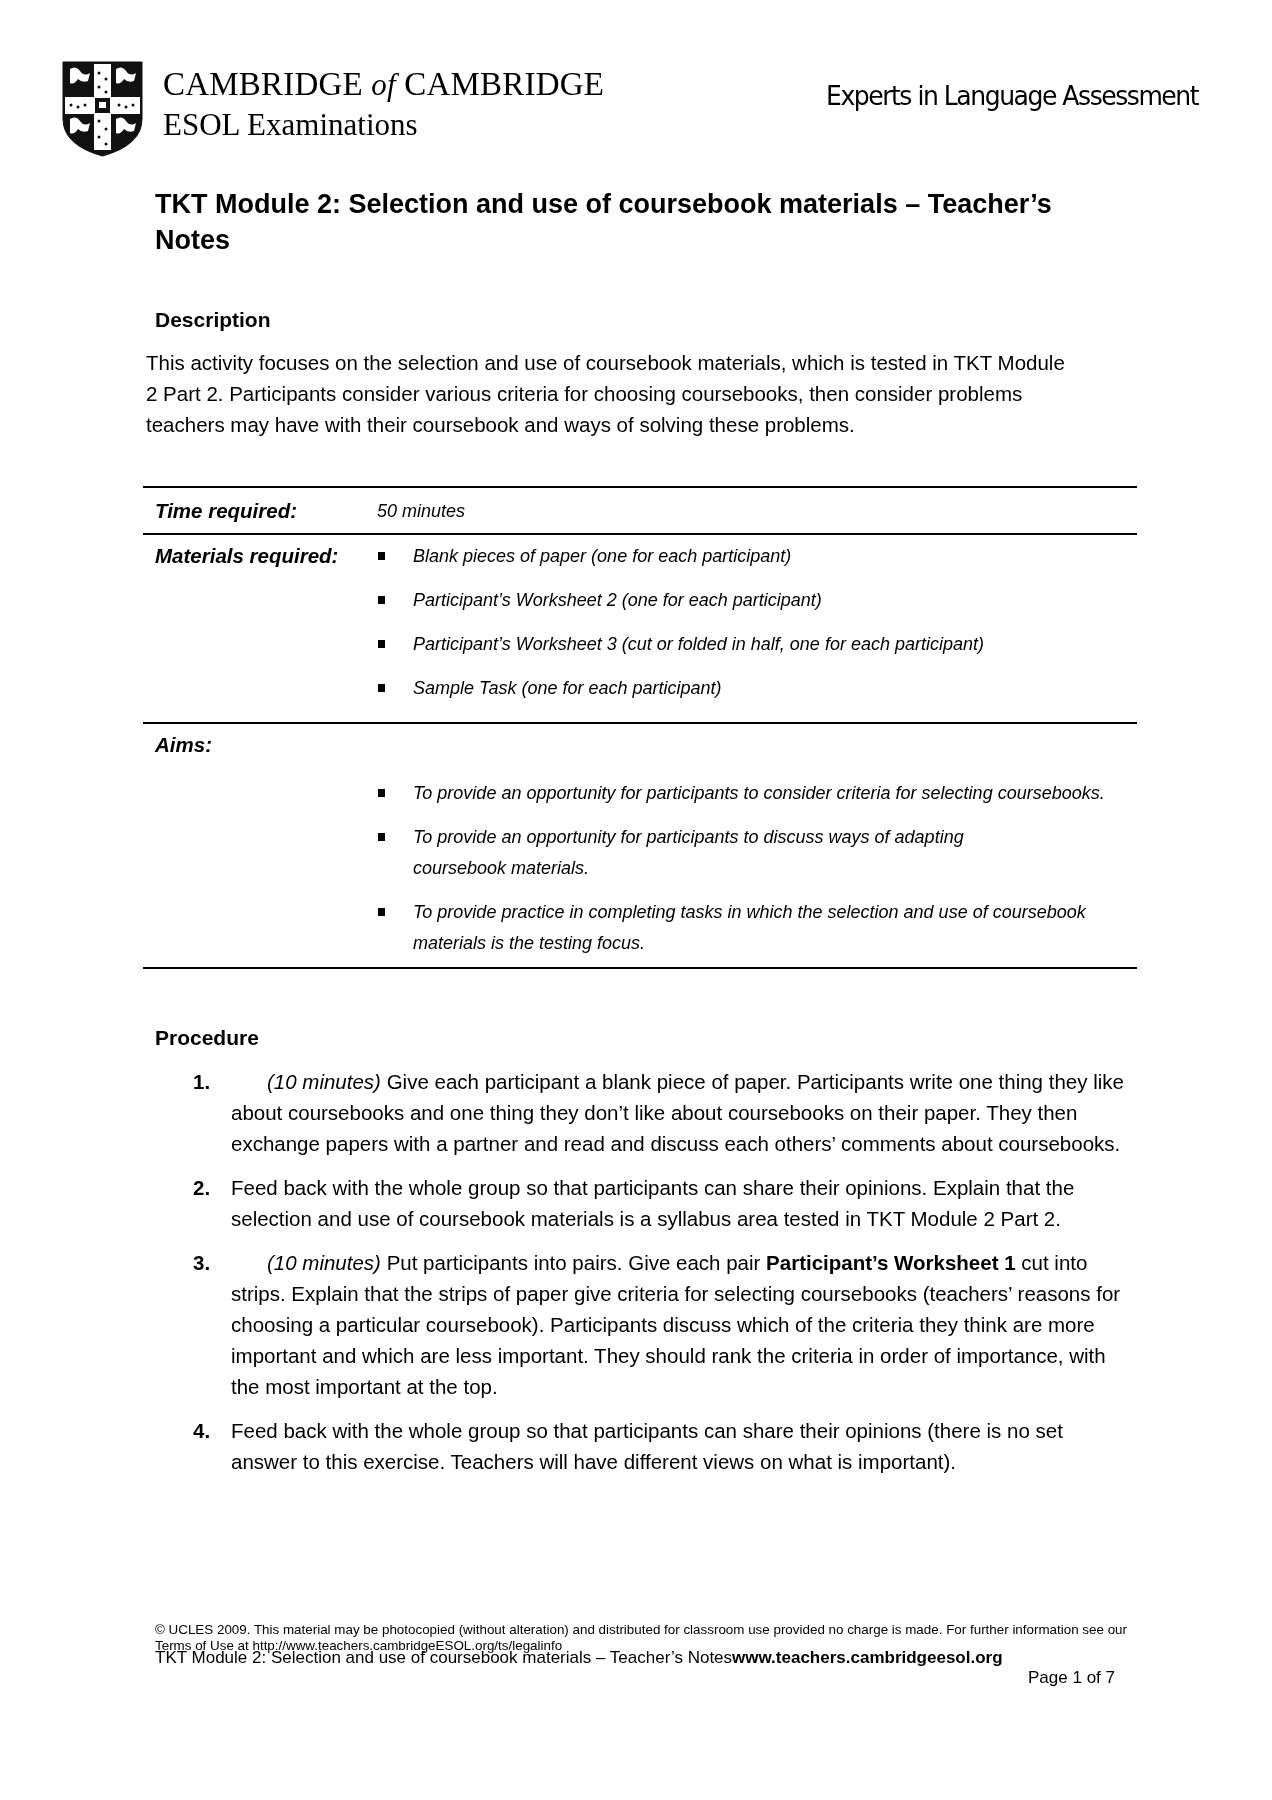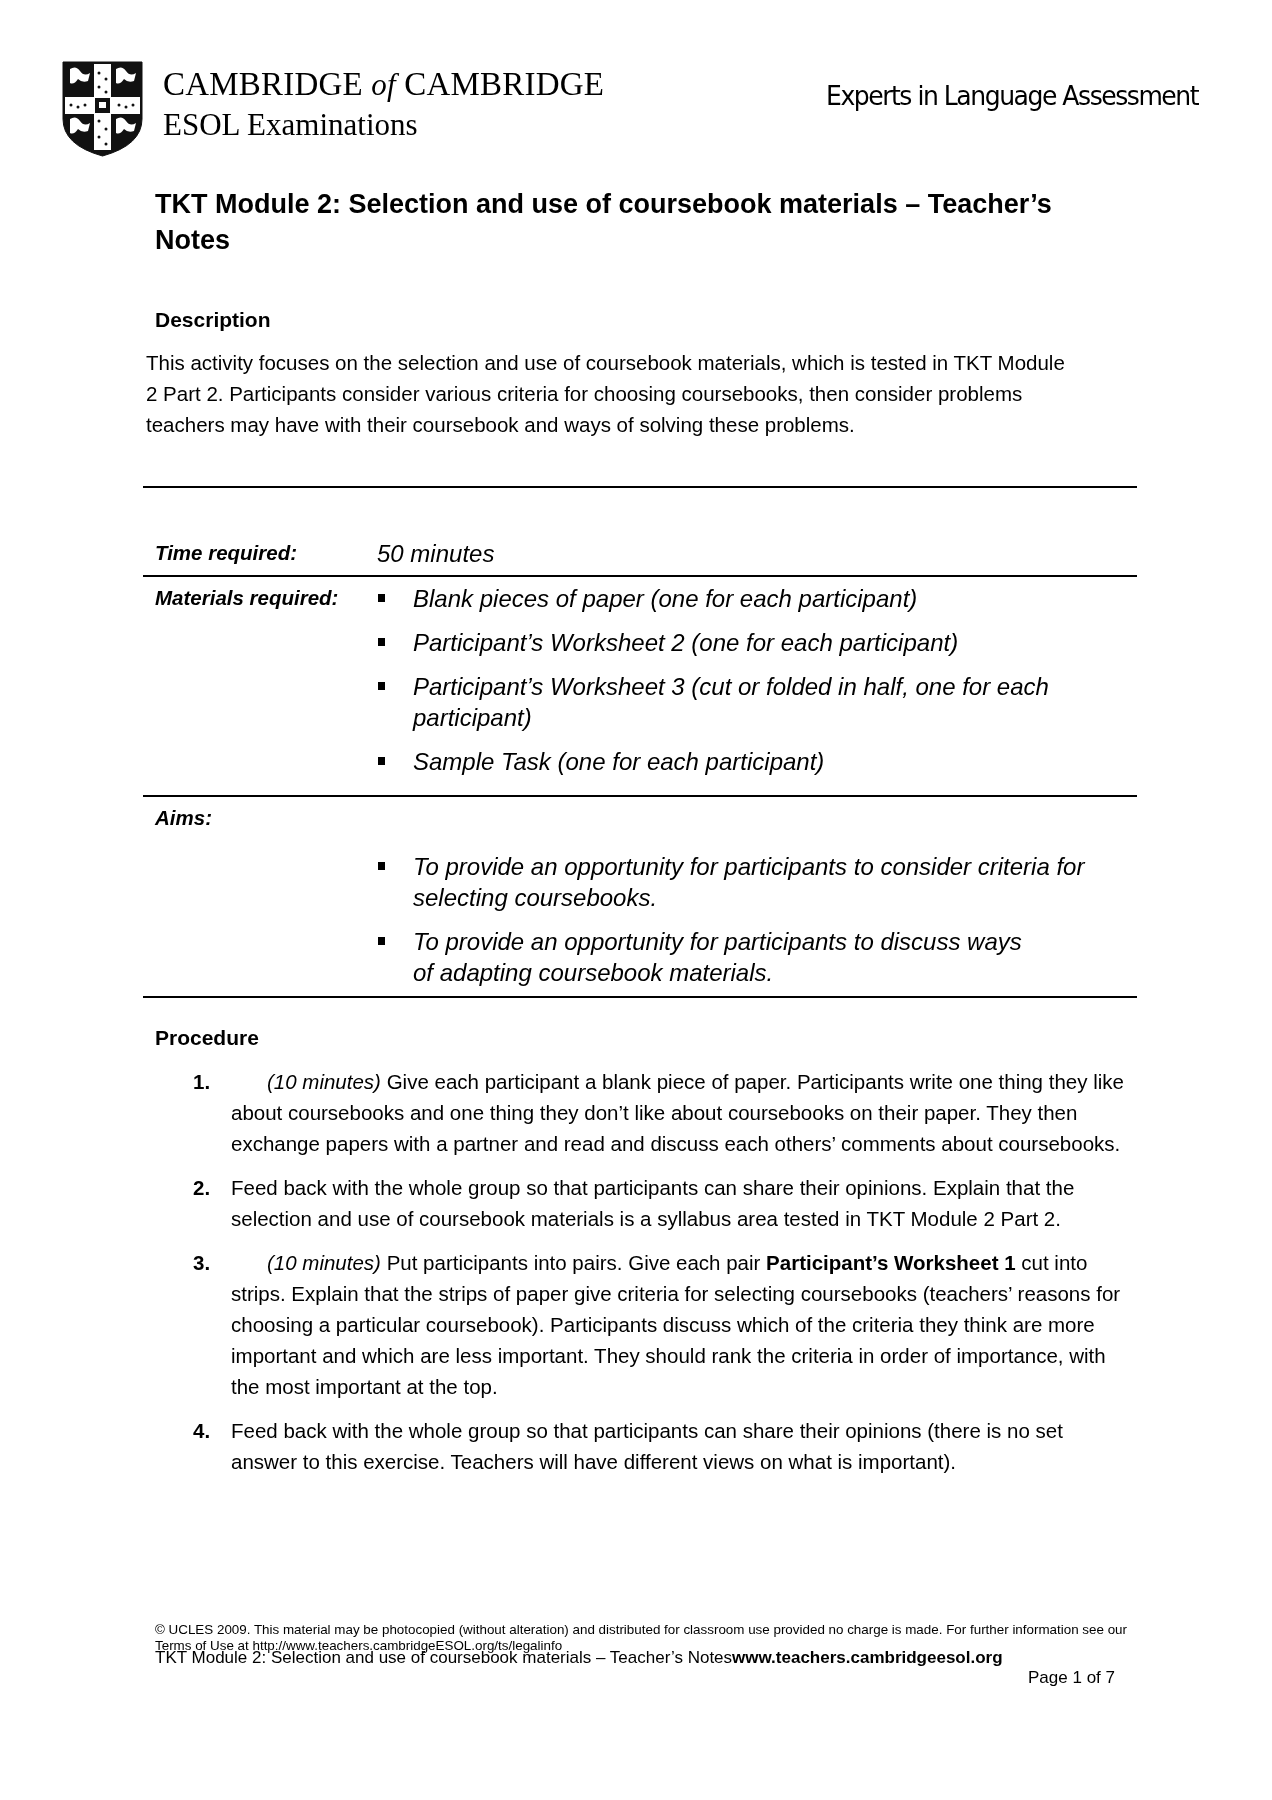--- a/index.html
+++ b/index.html
@@ -15,22 +15,22 @@
   
   .title { position: absolute; left: 155px; top: 186px; width: 900px; font-weight: bold; font-size: 27px; line-height: 36px; }
   .h-desc { position: absolute; left: 155px; top: 307px; font-weight: bold; font-size: 21px; line-height: 26px; }
   .desc-body { position: absolute; left: 146px; top: 347px; width: 930px; font-size: 20.5px; line-height: 31px; }
 
   
   .info { position: absolute; left: 143px; top: 486px; width: 994px; }
   .rule { height: 2px; background: #000; width: 100%; }
   .row { position: relative; display: flex; }
   .row .label { width: 220px; padding-left: 12px; font-weight: bold; font-style: italic; font-size: 20.5px; line-height: 30px; }
-  .row .value { flex: 1; font-style: italic; font-size: 24px; line-height: 31px; }
-  .row-time { padding: 8px 0 6px 0; margin-top: 42px; }
+  .row .value { flex: 1; font-style: italic; font-size: 18px; line-height: 31px; }
+  .row-time { padding: 8px 0 6px 0; }
   .row-time .value { padding-left: 2px; }
   .row-mat { padding: 6px 0 18px 0; }
   .row-aims { padding: 6px 0 8px 0; }
   .blist { list-style: none; margin: 0; padding: 0; }
   .blist li { position: relative; padding-left: 38px; margin-bottom: 13px; }
   .blist li:last-child { margin-bottom: 0; }
   .bullet { position: absolute; left: 3px; top: 11px; width: 7px; height: 8px; background: #000; }
 
   
   .h-proc { position: absolute; left: 155px; top: 1025px; font-weight: bold; font-size: 21px; line-height: 26px; }
@@ -107,20 +107,21 @@
       </ul>
     </div>
   </div>
   <div class="rule"></div>
   <div class="row row-aims">
     <div class="label">Aims:</div>
     <div class="value">
       <ul class="blist" style="padding-right:30px;margin-top:48px;">
         <li><span class="bullet"></span><span>To provide an opportunity for participants to consider criteria for selecting coursebooks.</span></li>
         <li><span class="bullet"></span><span style="display:inline-block;max-width:620px;">To provide an opportunity for participants to discuss ways of adapting coursebook materials.</span></li>
+        <li><span class="bullet"></span><span>To provide practice in completing tasks in which the selection and use of coursebook materials is the testing focus.</span></li>
       </ul>
     </div>
   </div>
   <div class="rule"></div>
 </div>
 
 <div class="h-proc">Procedure</div>
 <div class="proc">
   <div class="step">
     <span class="num">1.</span><i>(10 minutes)</i><span> Give each participant a blank piece of paper. Participants write one thing they like about coursebooks and one thing they don’t like about coursebooks on their paper. They then exchange papers with a partner and read and discuss each others’ comments about coursebooks.</span>

